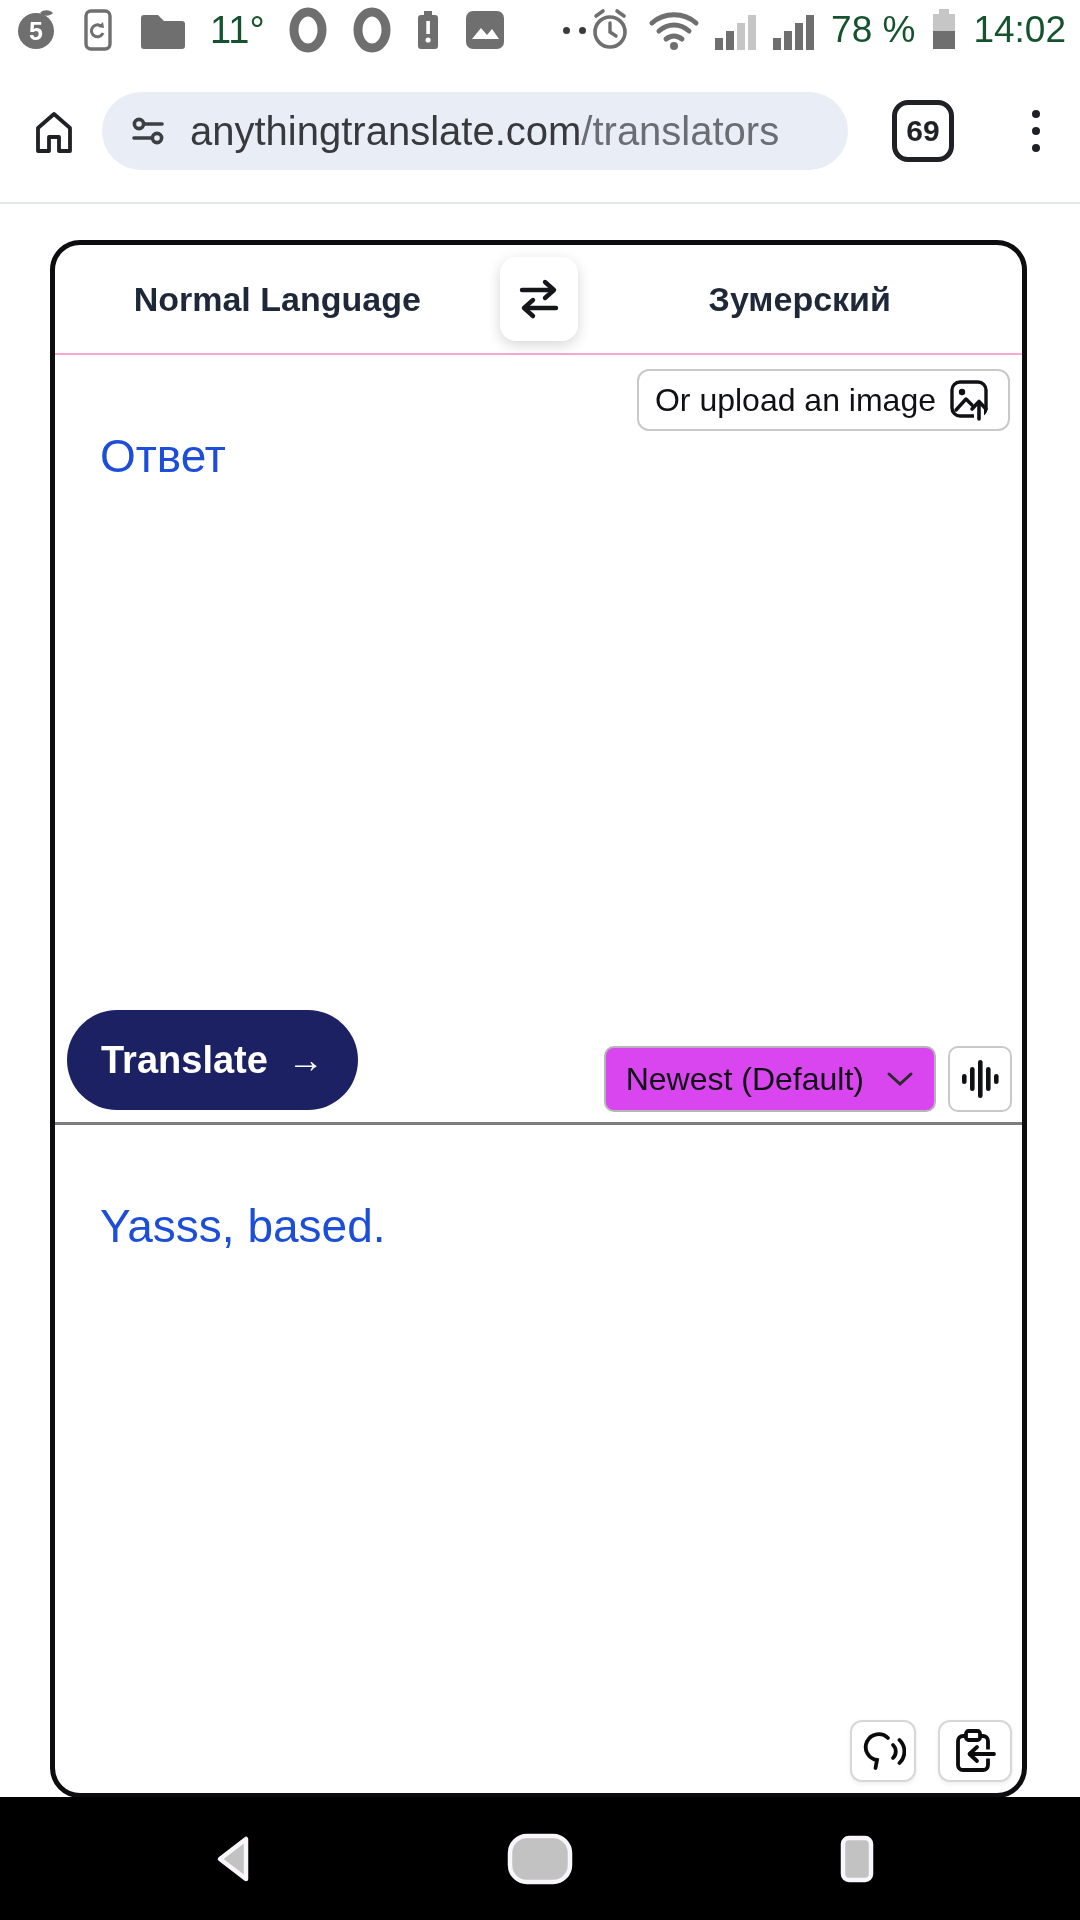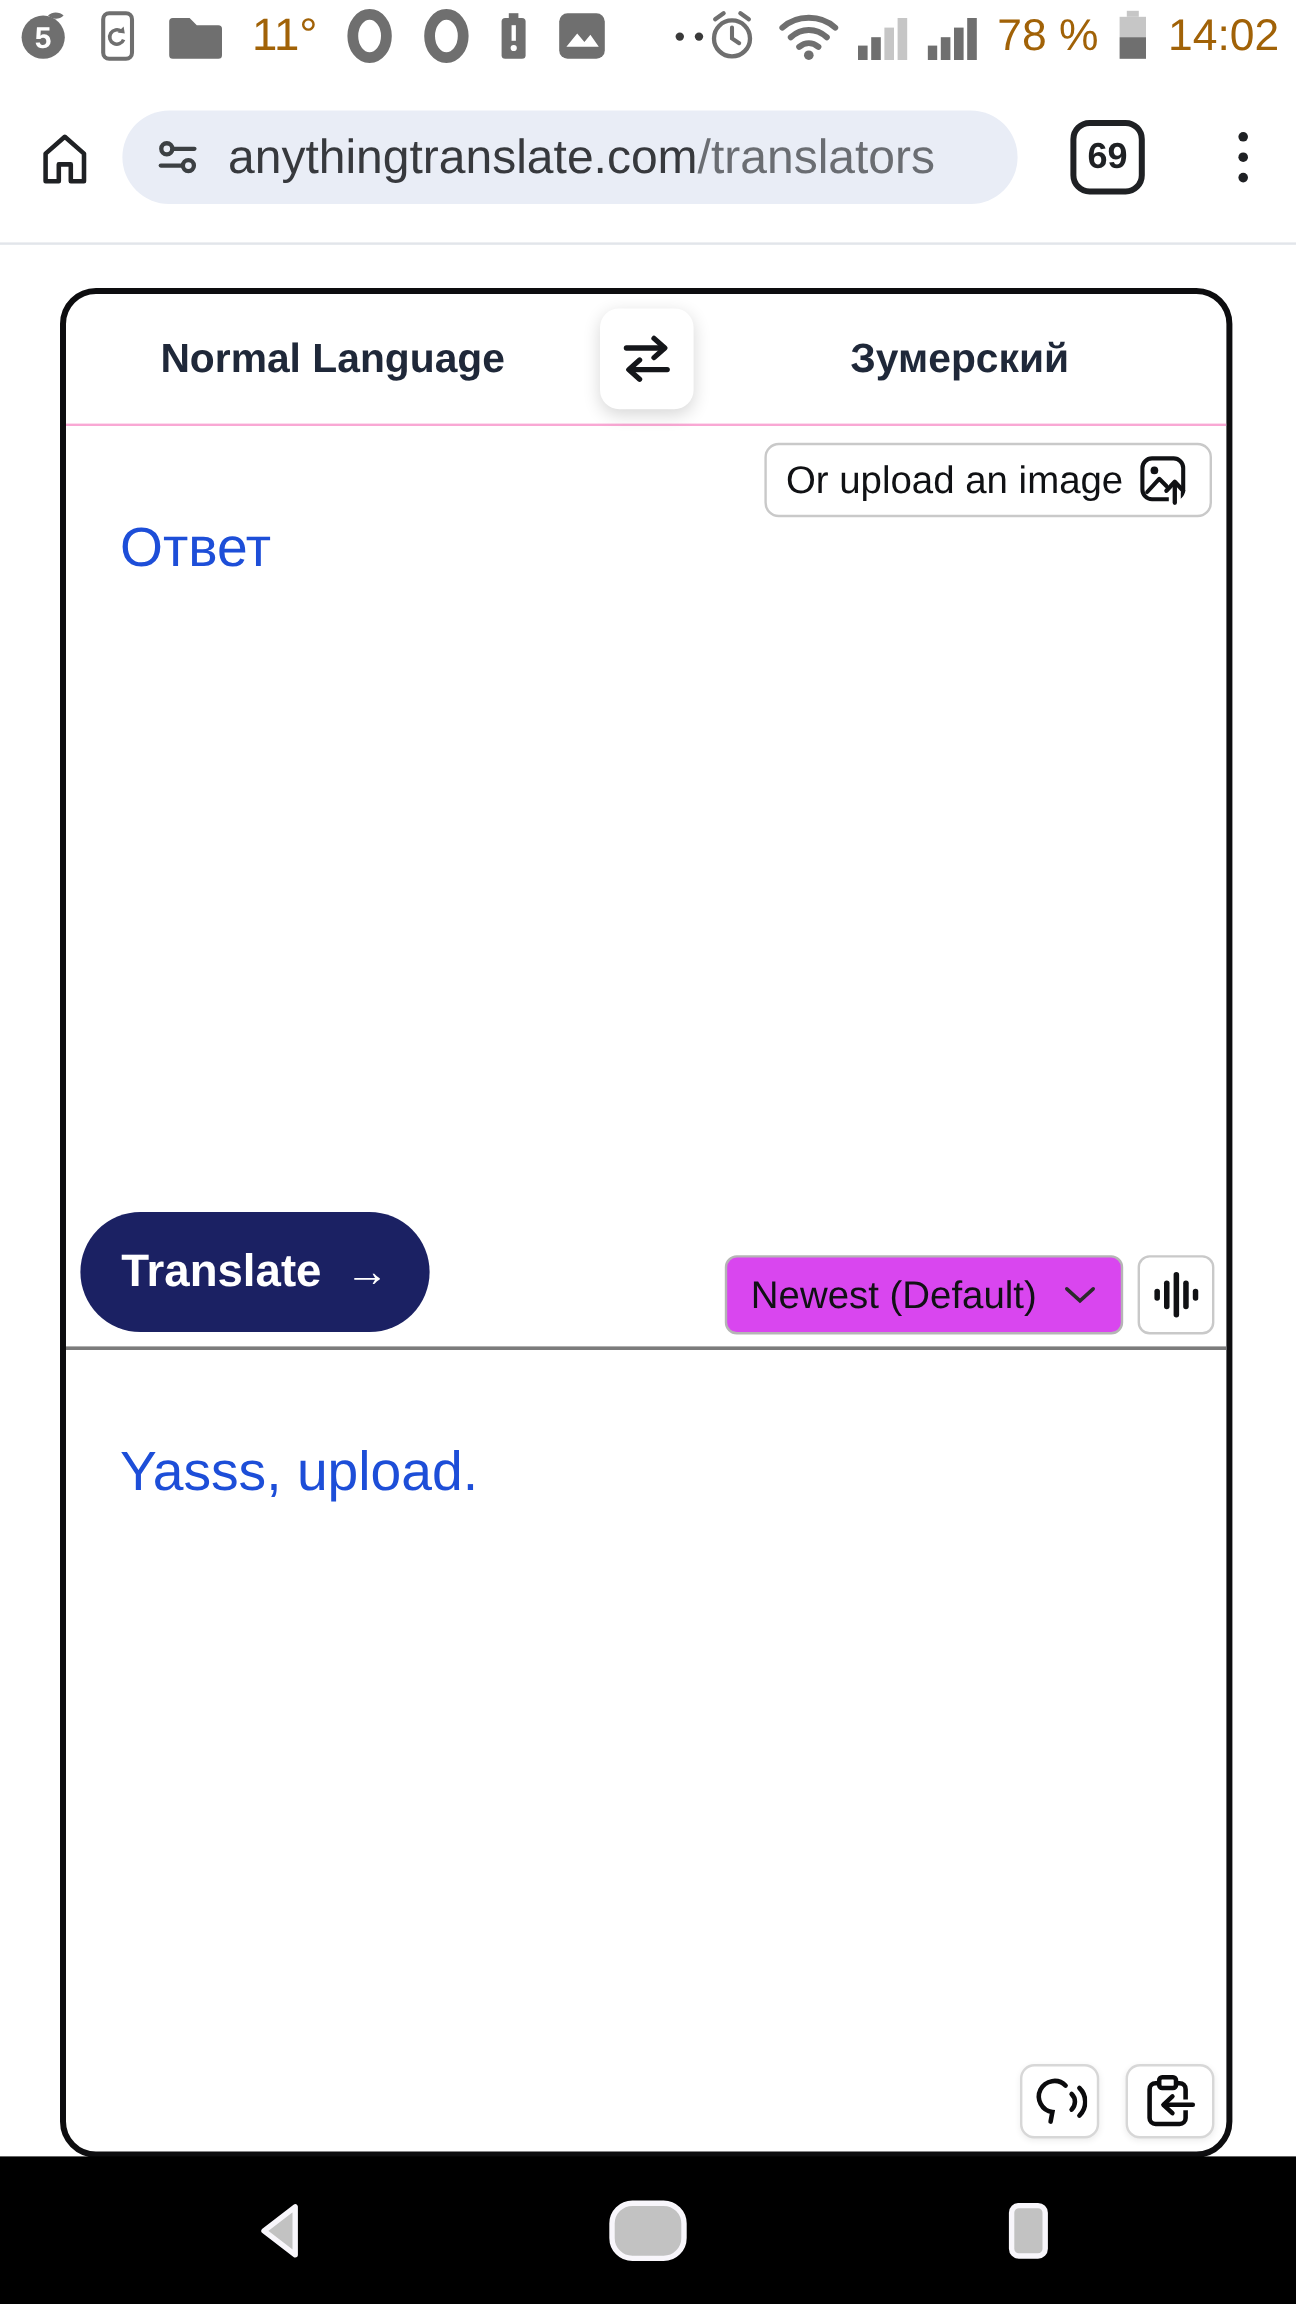--- a/index.html
+++ b/index.html
@@ -6,21 +6,21 @@
   .screen{position:relative;width:1080px;height:1920px;margin:0 auto;background:#fff;
           font-family:"Liberation Sans",sans-serif;overflow:hidden;}
   svg{display:block;}
   button{font-family:inherit;cursor:pointer;}
 
   
   .status-bar{position:absolute;top:0;left:0;right:0;height:60px;display:flex;align-items:center;
               padding:0 14px;color:#6f6f6f;background:#fff;}
   .sb-left{display:flex;align-items:center;gap:22px;}
   .sb-right{margin-left:auto;display:flex;align-items:center;gap:14px;}
-  .sb-text{font-size:37px;color:#a16207;}
+  .sb-text{font-size:37px;color:#14532d;}
   .sb-temp{font-size:38px;}
   .dots{display:flex;gap:9px;margin-left:34px;}
   .dots i{width:7px;height:7px;border-radius:50%;background:#3a3a3a;}
 
   
   .toolbar{position:absolute;top:60px;left:0;right:0;height:142px;display:flex;align-items:center;
            padding:0 28px;background:#fff;}
   .addr-pill{height:78px;width:712px;margin-left:22px;border-radius:39px;background:#e9edf6;
              display:flex;align-items:center;gap:22px;padding:0 8px 0 26px;overflow:hidden;flex:none;}
   .url{font-size:40px;white-space:nowrap;color:#37393d;}
@@ -255,21 +255,21 @@
               <rect x="33" y="18" width="4.6" height="10" rx="2.3" fill="#101114"></rect>
             </svg>
           </span>
         </button>
       </div>
     </div>
 
     <div class="section-divider"></div>
 
     <div class="output-section">
-      <div class="io-text">Yasss, upload.</div>
+      <div class="io-text">Yasss, based.</div>
 
       <div class="output-actions">
         <button class="action-btn speak-btn">
           <span>
             <svg width="46" height="42" viewBox="0 0 46 42">
               <path d="M28 8 A13 13 0 1 0 17 30 L15.5 38" fill="none" stroke="#0b0b0d" stroke-width="3.8" stroke-linecap="round"></path>
               <path d="M33 15 a9 9 0 0 1 0 13" fill="none" stroke="#0b0b0d" stroke-width="3.8" stroke-linecap="round"></path>
               <path d="M39.5 10 a16 16 0 0 1 0 23" fill="none" stroke="#0b0b0d" stroke-width="3.8" stroke-linecap="round"></path>
             </svg>
           </span>

